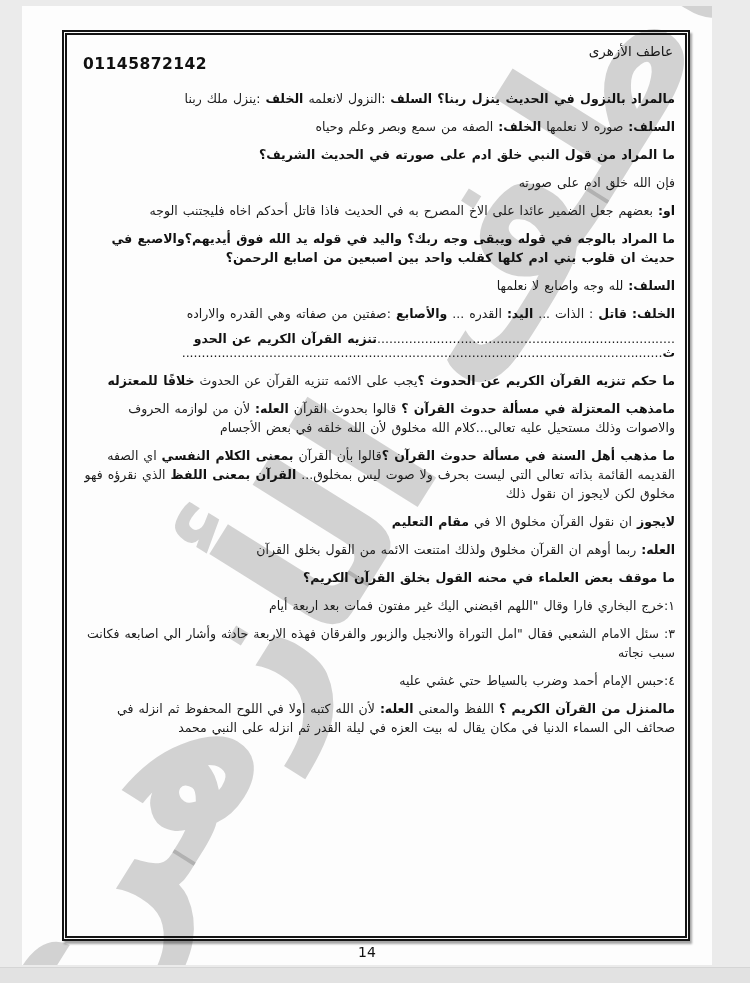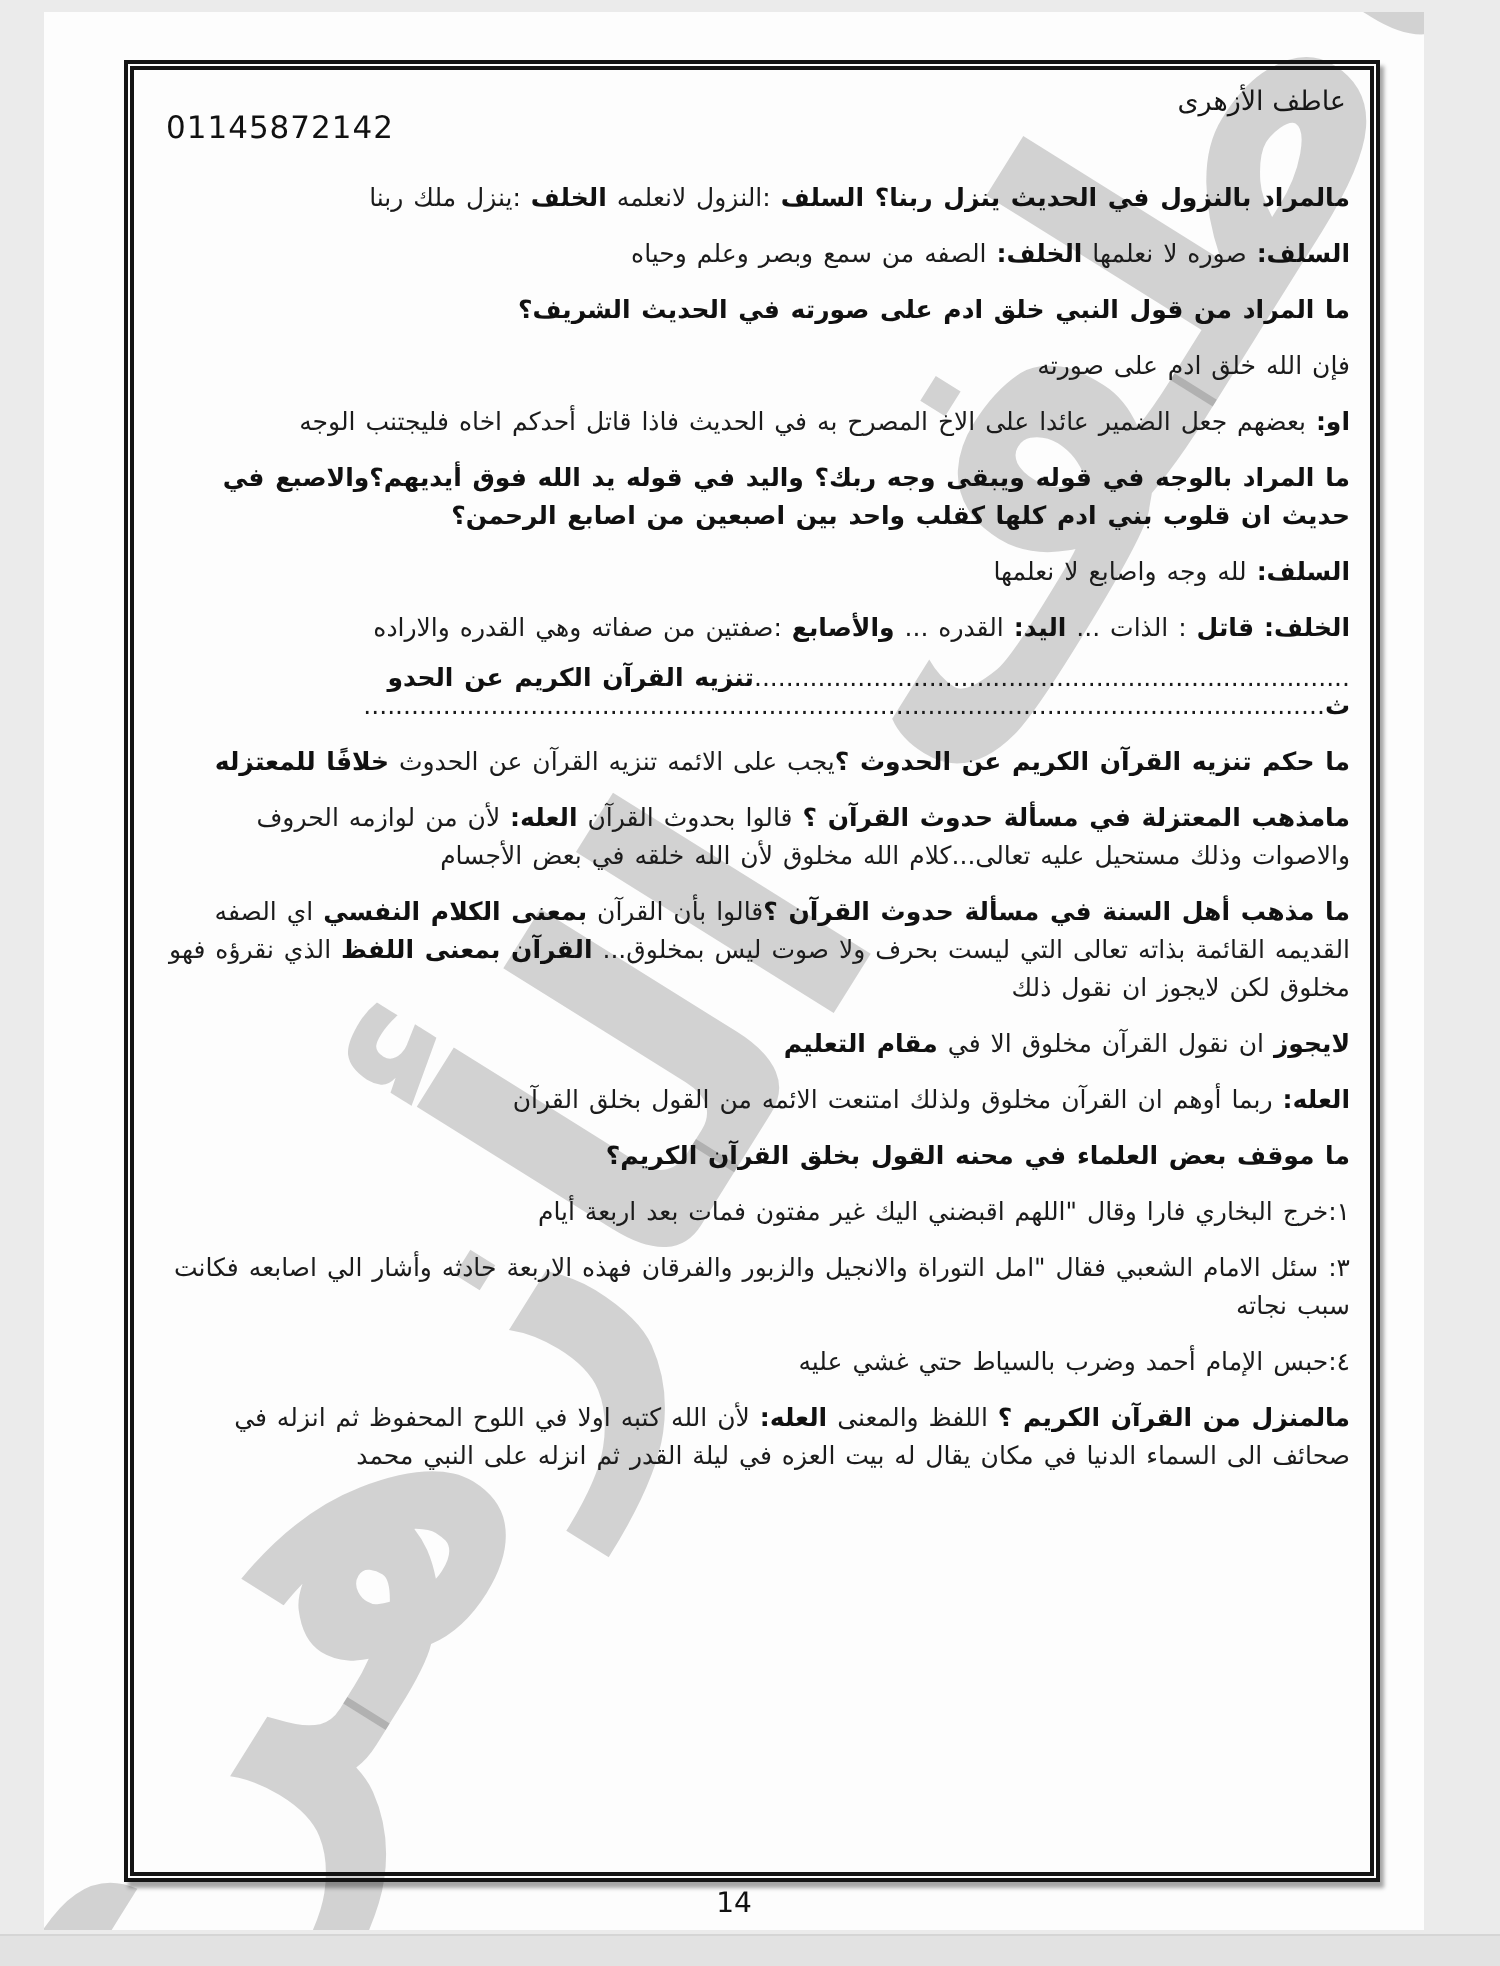--- a/index.html
+++ b/index.html
@@ -35,21 +35,21 @@
     z-index:2;
     background:transparent;
   }
   .header{position:relative;height:48px;z-index:3;}
   .author{
     position:absolute;right:2px;top:2px;
     font-size:13.5px;color:#161616;
   }
   .phone{
     position:absolute;left:4px;top:14px;
-    font-size:15.5px;font-weight:normal;color:#111;
+    font-size:15.5px;font-weight:bold;color:#111;
     direction:ltr;letter-spacing:0.5px;
   }
   .content{position:relative;z-index:3;}
   .para{
     margin:0 0 9px 5px;
     font-size:12.5px;line-height:19px;
     color:#1b1b1b;text-align:right;
     word-spacing:1px;
   }
   .para .b{font-weight:bold;color:#111;}

